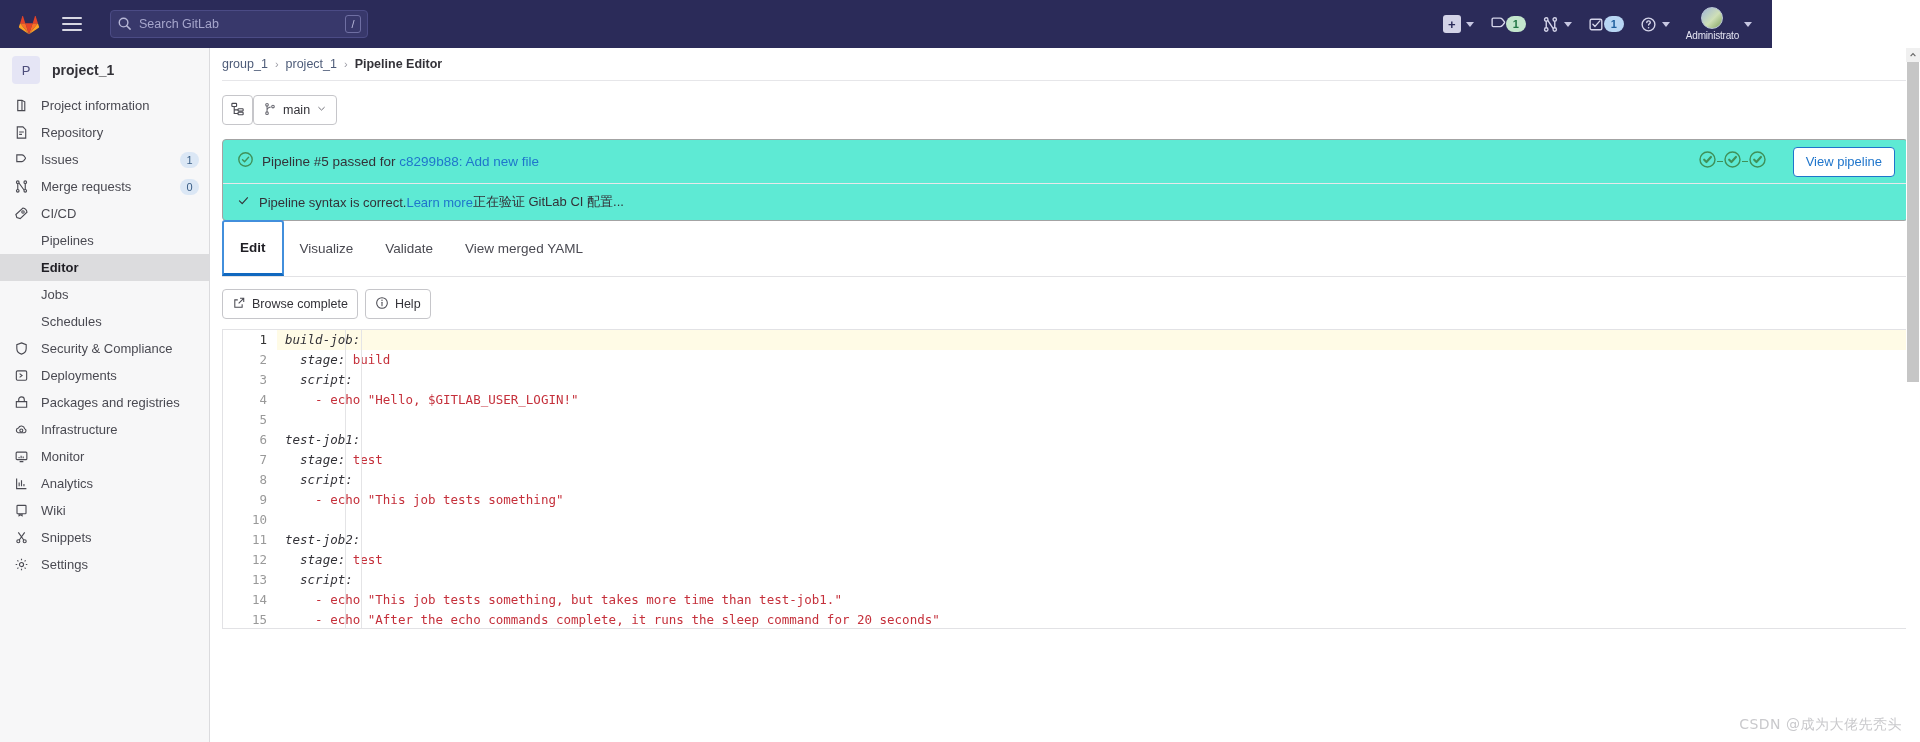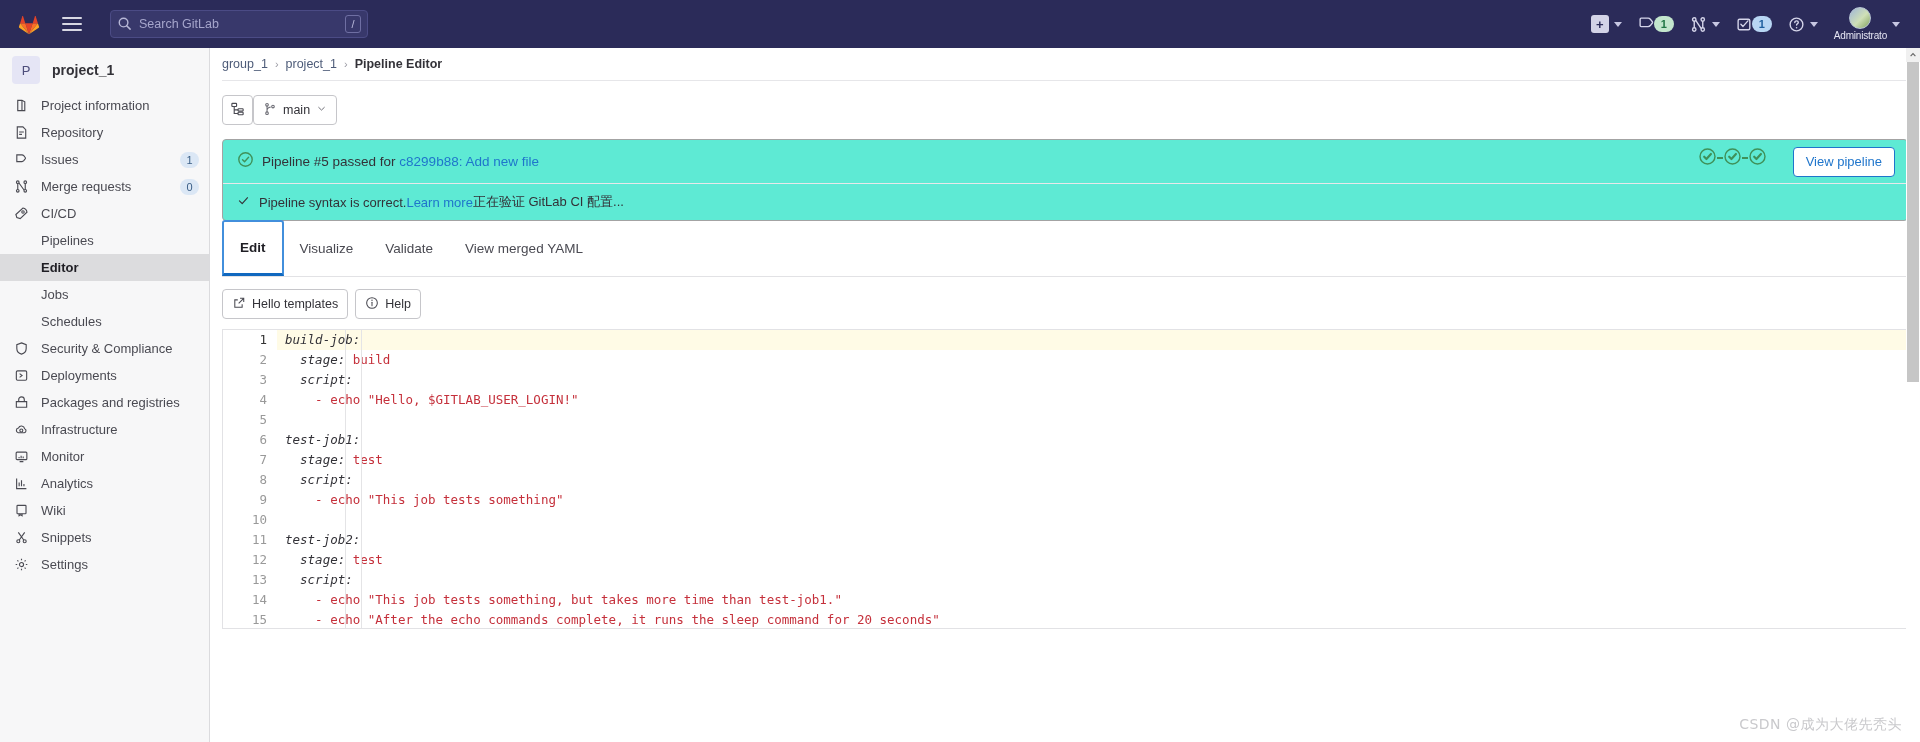--- a/index.html
+++ b/index.html
@@ -7,21 +7,21 @@
     width: 1920px; height: 742px;
     overflow: hidden;
     font-family: "Liberation Sans", sans-serif;
     background: #fff;
     color: #333238;
   }
 
   
   #topbar {
     position: absolute; top: 0; left: 0;
-    width: 1920px; height: 48px;
+    width: 1772px; height: 48px;
     background: #2b2b59;
     display: flex; align-items: center;
     z-index: 50;
   }
   .gl-logo { margin-left: 12px; width: 34px; height: 34px; display:flex; align-items:center; justify-content:center; }
   .hamburger { margin-left: 16px; width: 28px; height: 28px; display:flex; flex-direction:column; justify-content:center; gap:4px; cursor:pointer;}
   .hamburger i { display:block; height:2px; background:#d8d8e3; border-radius:1px; }
   .hamburger i:nth-child(1){width:20px;}
   .hamburger i:nth-child(2){width:20px;}
   .hamburger i:nth-child(3){width:20px;}
@@ -125,21 +125,21 @@
   .banner-box {
     margin:14px 12px 0 12px;
     border:1px solid #a3a3a3; border-radius:4px; background:#5eead4;
   }
   .banner-row1 {
     display:flex; align-items:center; height:44px; padding:0 12px 0 14px;
     border-bottom:1px solid #e8e8ea;
   }
   .banner-row1 .txt { font-size:13.5px; color:#333238; margin-left:8px;}
   .banner-row1 .link { color:#1f75cb; cursor:pointer;}
-  .banner-right { margin-left:auto; display:flex; align-items:flex-start; gap:12px; }
+  .banner-right { margin-left:auto; display:flex; align-items:center; gap:12px; }
   .stage-icons { display:flex; align-items:center; }
   .stage-icons .connector { width:6px;height:1.5px;background:#3f9159;}
   .view-pipeline-btn {
     margin-left:14px;
     height:30px; padding:0 12px; border:1px solid #1f75cb; border-radius:4px;
     background:#fff; color:#1f75cb; font-size:13px; cursor:pointer;
   }
   .banner-row2 { display:flex; align-items:center; height:36px; padding:0 14px; font-size:13px;}
   .banner-row2 .check { color:#333238; margin-right:9px; font-size:13px;}
   .banner-row2 .lm { color:#1f75cb; cursor:pointer;}
@@ -553,21 +553,21 @@
     <div class="tab">View merged YAML</div>
   </div>
 
   <div class="etoolbar">
     <div class="btn">
       <span>
         <svg width="14" height="14" viewBox="0 0 16 16" fill="none" stroke="#4a4a52" stroke-width="1.2">
             <path d="M9.2 2.6h4.2v4.2M13.4 2.6 7.6 8.4M11.6 9.5v3.3H3.2V4.4h3.4"></path>
           </svg>
       </span>
-      <span>Hello templates</span>
+      <span>Browse complete</span>
     </div>
     <div class="btn">
       <span>
         <svg width="14" height="14" viewBox="0 0 16 16" fill="none" stroke="#4a4a52" stroke-width="1.2">
             <circle cx="8" cy="8" r="6.1"></circle>
             <path d="M8 7.2v4" stroke-linecap="round"></path>
             <circle cx="8" cy="4.9" r=".8" fill="#4a4a52" stroke="none"></circle>
           </svg>
       </span>
       <span>Help</span>

